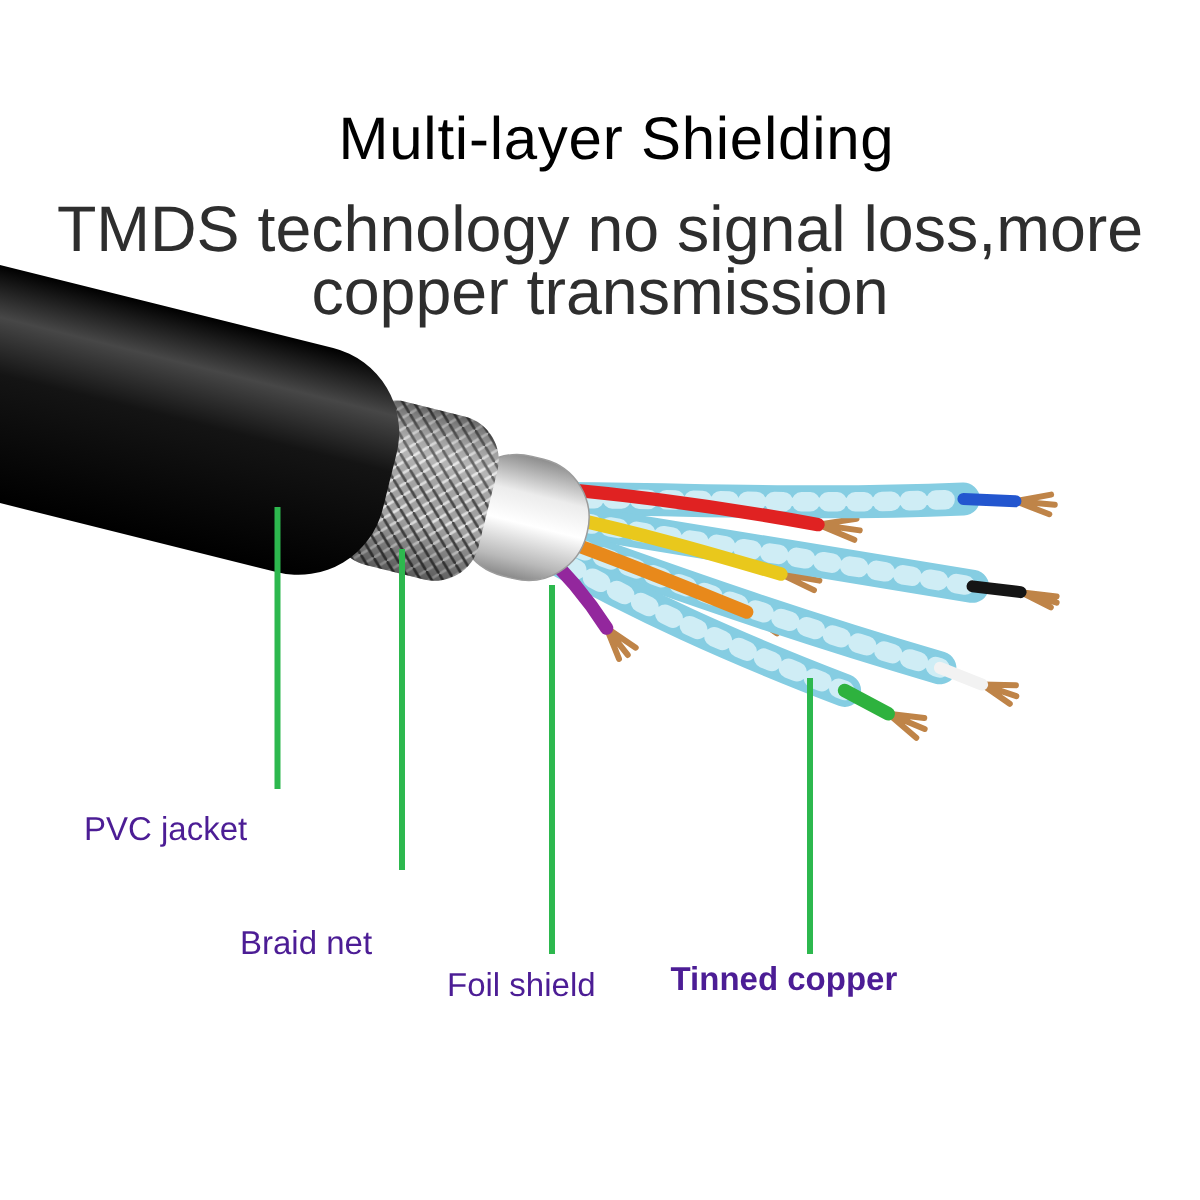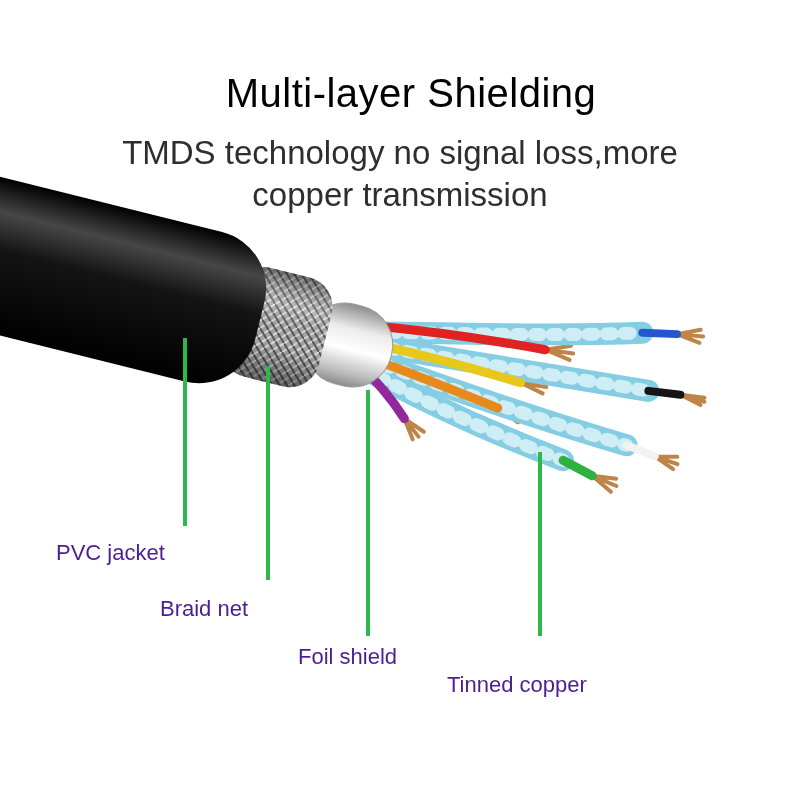--- a/index.html
+++ b/index.html
@@ -22,41 +22,41 @@
     font-weight: 500;
     color: #000000;
     letter-spacing: 0.5px;
   }
   .subtitle {
     position: absolute;
     top: 132px;
     left: 0;
     width: 100%;
     text-align: center;
-    font-size: 33px;
+    font-size: 43px;
     line-height: 42px;
     color: #2e2e2e;
   }
   .art {
     position: absolute;
     top: 0;
     left: 0;
     width: 800px;
     height: 800px;
   }
   .callout-label {
     position: absolute;
     font-size: 22px;
     color: #4c1d95;
     white-space: nowrap;
   }
   .lbl-pvc    { left: 56px;  top: 540px; }
-  .lbl-braid  { left: 160px; top: 596px; }
+  .lbl-braid  { left: 160px; top: 616px; }
   .lbl-foil   { left: 258px; top: 644px; margin-left: 40px; }
-  .lbl-copper { left: 447px; top: 672px; }
+  .lbl-copper { left: 447px; top: 640px; font-weight: bold; }
 </style>
 </head>
 <body>
 
 <div class="stage">
 
   <h1 class="title">Multi-layer Shielding</h1>
 
   <div class="subtitle">
     <div>TMDS technology no signal loss,more</div>

